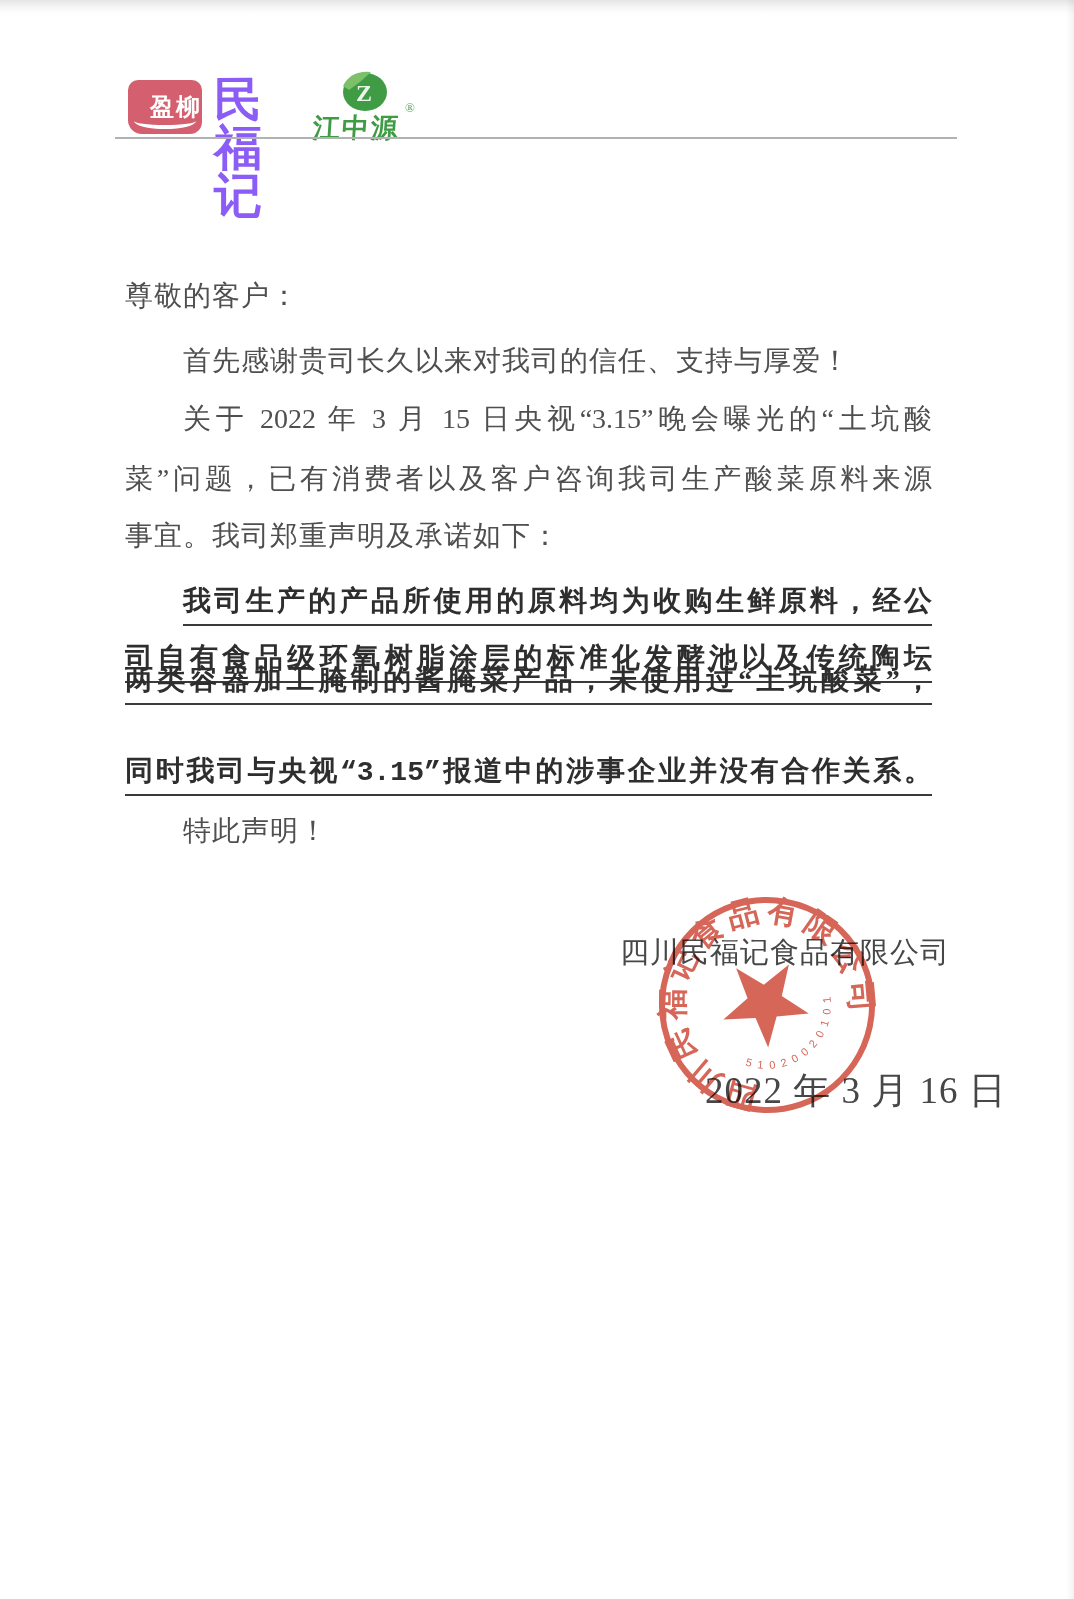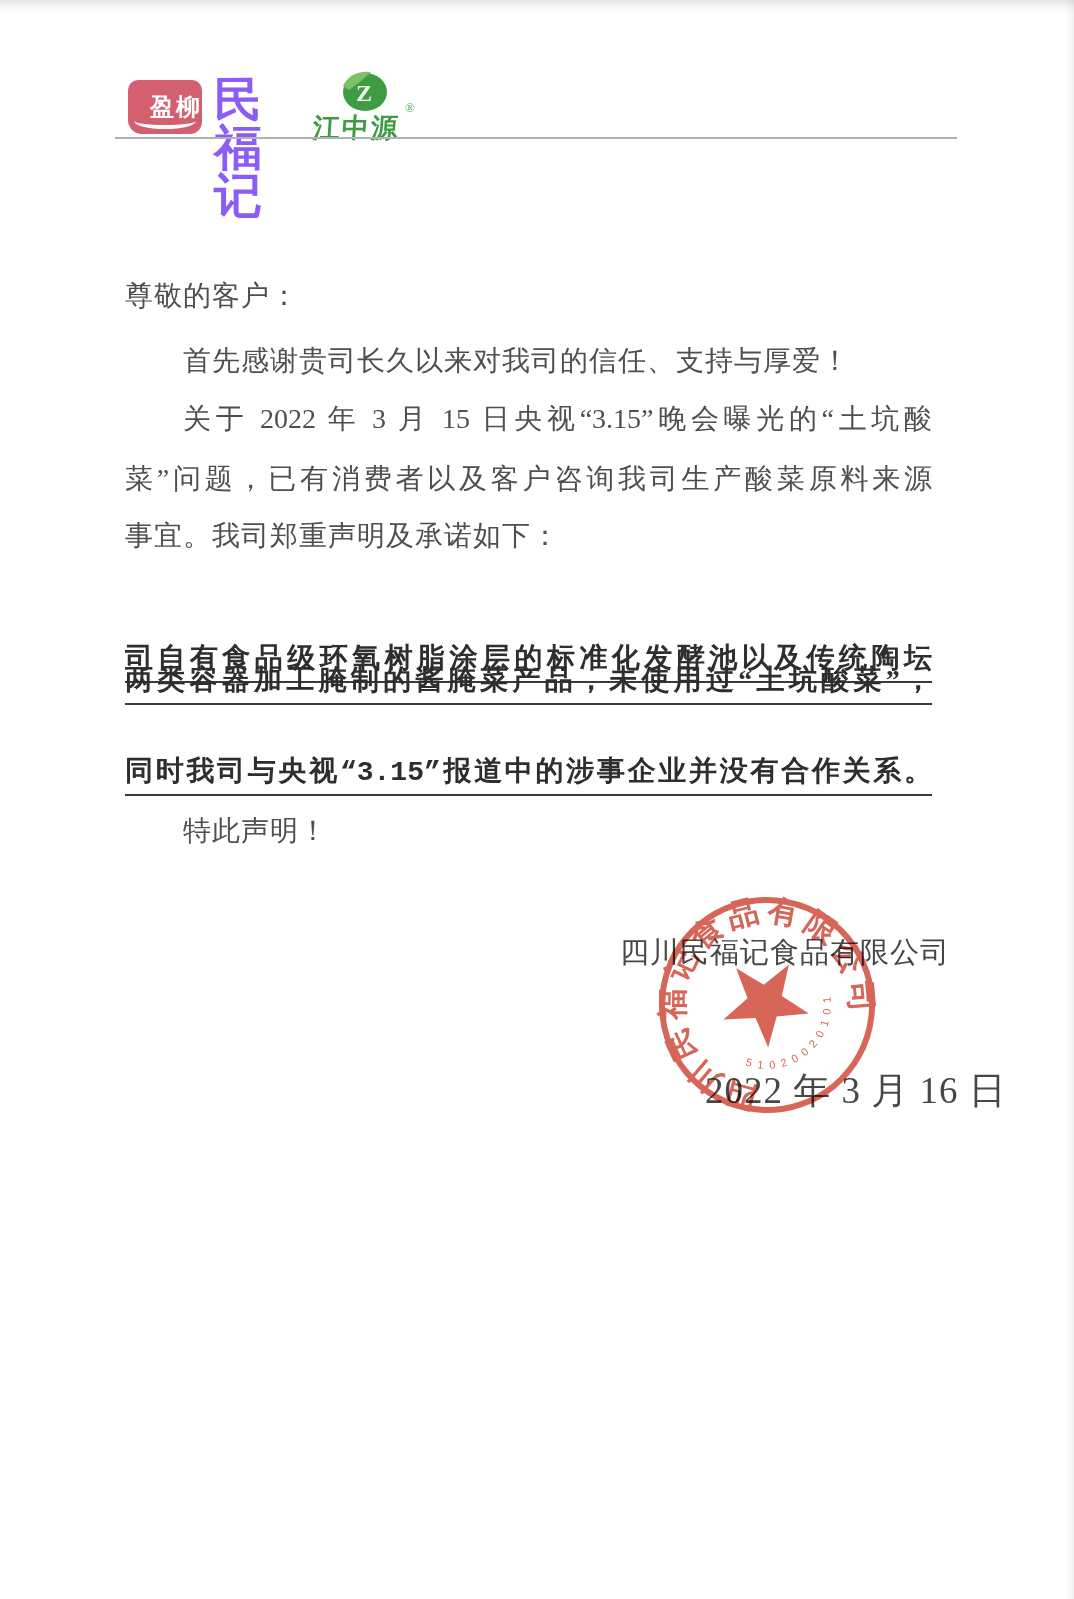--- a/index.html
+++ b/index.html
@@ -128,20 +128,21 @@
     </div>
   </div>
   <div class="header-rule"></div>
 
 
   <div class="line l0">尊敬的客户：</div>
   <div class="line l1 indent">首先感谢贵司长久以来对我司的信任、支持与厚爱！</div>
   <div class="line l2 justify indent">关于 2022 年 3 月 15 日央视“3.15”晚会曝光的“土坑酸</div>
   <div class="line l4">事宜。我司郑重声明及承诺如下：</div>
   <div class="line l3 justify">菜”问题，已有消费者以及客户咨询我司生产酸菜原料来源</div>
+  <div class="line l5 justify indent emph">我司生产的产品所使用的原料均为收购生鲜原料，经公</div>
   <div class="line l6 justify emph">司自有食品级环氧树脂涂层的标准化发酵池以及传统陶坛</div>
   <div class="line l7 justify emph">两类容器加工腌制的酱腌菜产品，未使用过“土坑酸菜”，</div>
   <div class="line l8 justify emph">同时我司与央视“3.15”报道中的涉事企业并没有合作关系。</div>
   <div class="line l9 indent">特此声明！</div>
 
   <div class="company-line">四川民福记食品有限公司</div>
   <div class="date-line">2022 年 3 月 16 日</div>
 
   <svg class="seal" viewBox="0 0 250 250">
     <g transform="rotate(-40 125 125)" fill="#cc4433" stroke="none">

